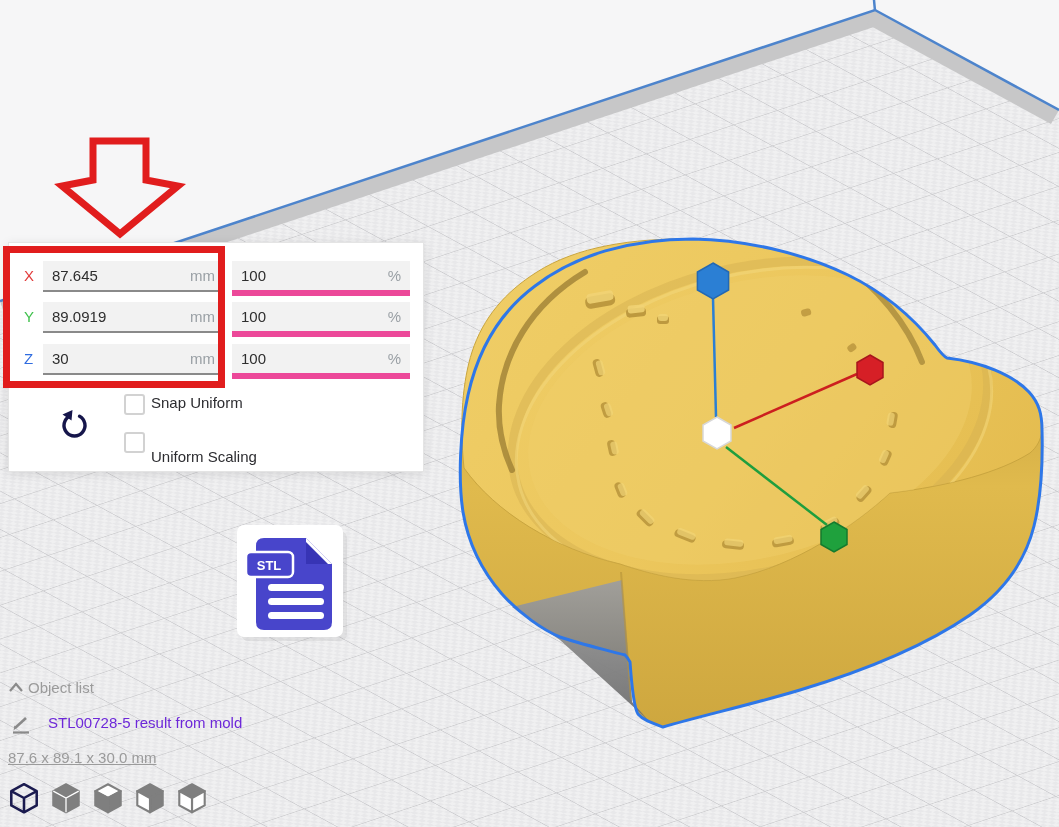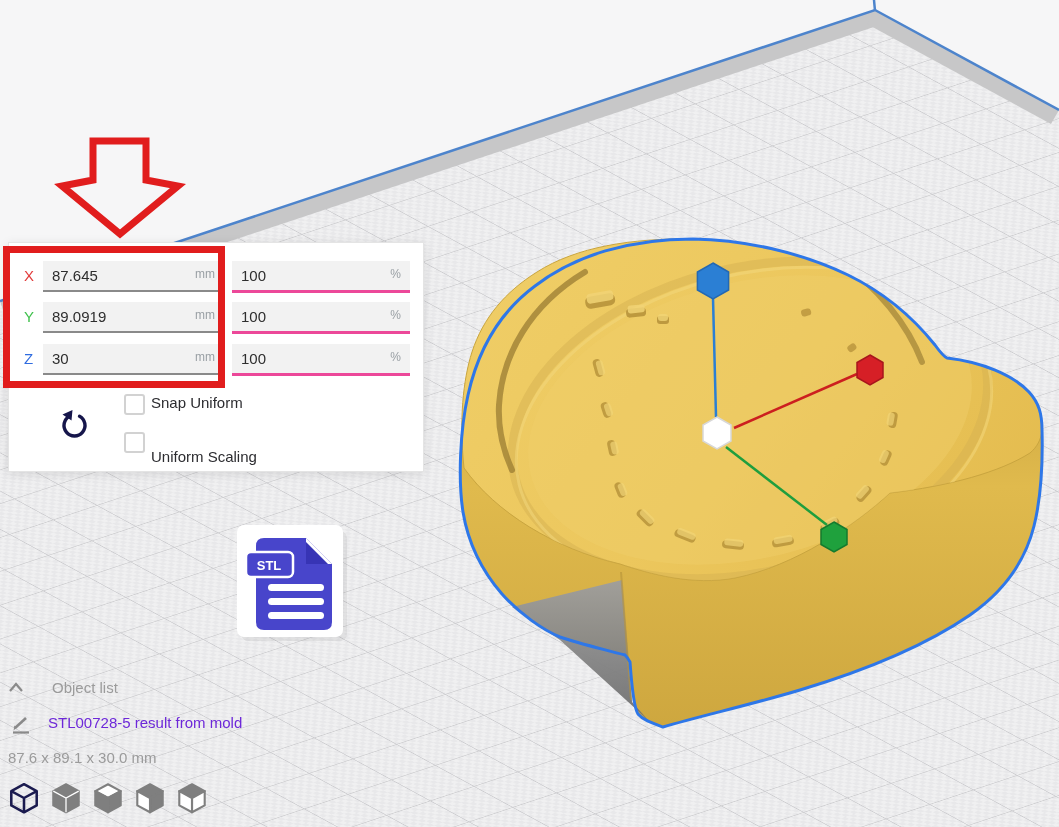--- a/index.html
+++ b/index.html
@@ -9,33 +9,33 @@
   .abs{position:absolute;}
 
   
   #scale-panel{position:absolute;left:8px;top:242px;width:414px;height:228px;background:#ffffff;
     border:1px solid #e4e4e4;box-shadow:0 2px 10px rgba(0,0,0,.10);z-index:10;}
   .srow{position:absolute;left:0;width:100%;height:31px;}
   .axis-label{position:absolute;left:15px;top:6px;font-size:15px;width:16px;}
   .axis-x{color:#e23c3c;} .axis-y{color:#3fc14c;} .axis-z{color:#2f6ce0;}
   .field{position:absolute;top:0;height:29px;background:#f2f2f2;}
   .field.mm{left:34px;width:181px;border-bottom:2px solid #8a8a8a;}
-  .field.pct{left:223px;width:178px;border-bottom:3px solid #ec4899;}
+  .field.pct{left:223px;width:178px;border-bottom:6px solid #ec4899;}
   .field input{position:absolute;left:0;top:0;width:100%;height:100%;border:none;background:transparent;
     font-family:"Liberation Sans",sans-serif;font-size:15px;color:#2e2e2e;padding:0 34px 0 9px;box-sizing:border-box;outline:none;}
-  .unit{position:absolute;right:9px;top:6px;font-size:12px;color:#9aa0a5;pointer-events:none;}
+  .unit{position:absolute;right:9px;top:6px;font-size:15px;color:#9aa0a5;pointer-events:none;}
   .checkbox{position:absolute;left:115px;width:17px;height:17px;background:#fff;border:2px solid #d2d2d2;border-radius:3px;cursor:pointer;}
   .cb-label{position:absolute;left:142px;font-size:15px;color:#2c2c30;}
   #reset-btn{position:absolute;left:46px;top:162px;width:38px;height:38px;background:transparent;border:none;cursor:pointer;padding:0;}
 
   
   .ol-text{color:#9b9b9b;font-size:15px;z-index:5;}
-  #object-list-header{left:52px;top:679px;}
+  #object-list-header{left:28px;top:679px;}
   #object-list-item{left:48px;top:714px;color:#6d28d9;}
-  #object-dimensions{left:8px;top:749px;}
+  #object-dimensions{left:8px;top:749px;text-decoration:underline;}
   #object-list-toggle{left:7px;top:680px;width:18px;height:14px;cursor:pointer;z-index:6;}
   #object-item-icon{left:11px;top:714px;width:20px;height:20px;z-index:6;}
 
   
   #mesh-type-row{left:6px;top:780px;display:flex;gap:6px;z-index:6;}
   #mesh-type-row button{background:transparent;border:none;padding:0;width:36px;height:36px;cursor:pointer;}
 
   
   #annotation{position:absolute;left:0;top:0;z-index:20;pointer-events:none;}
 </style>

